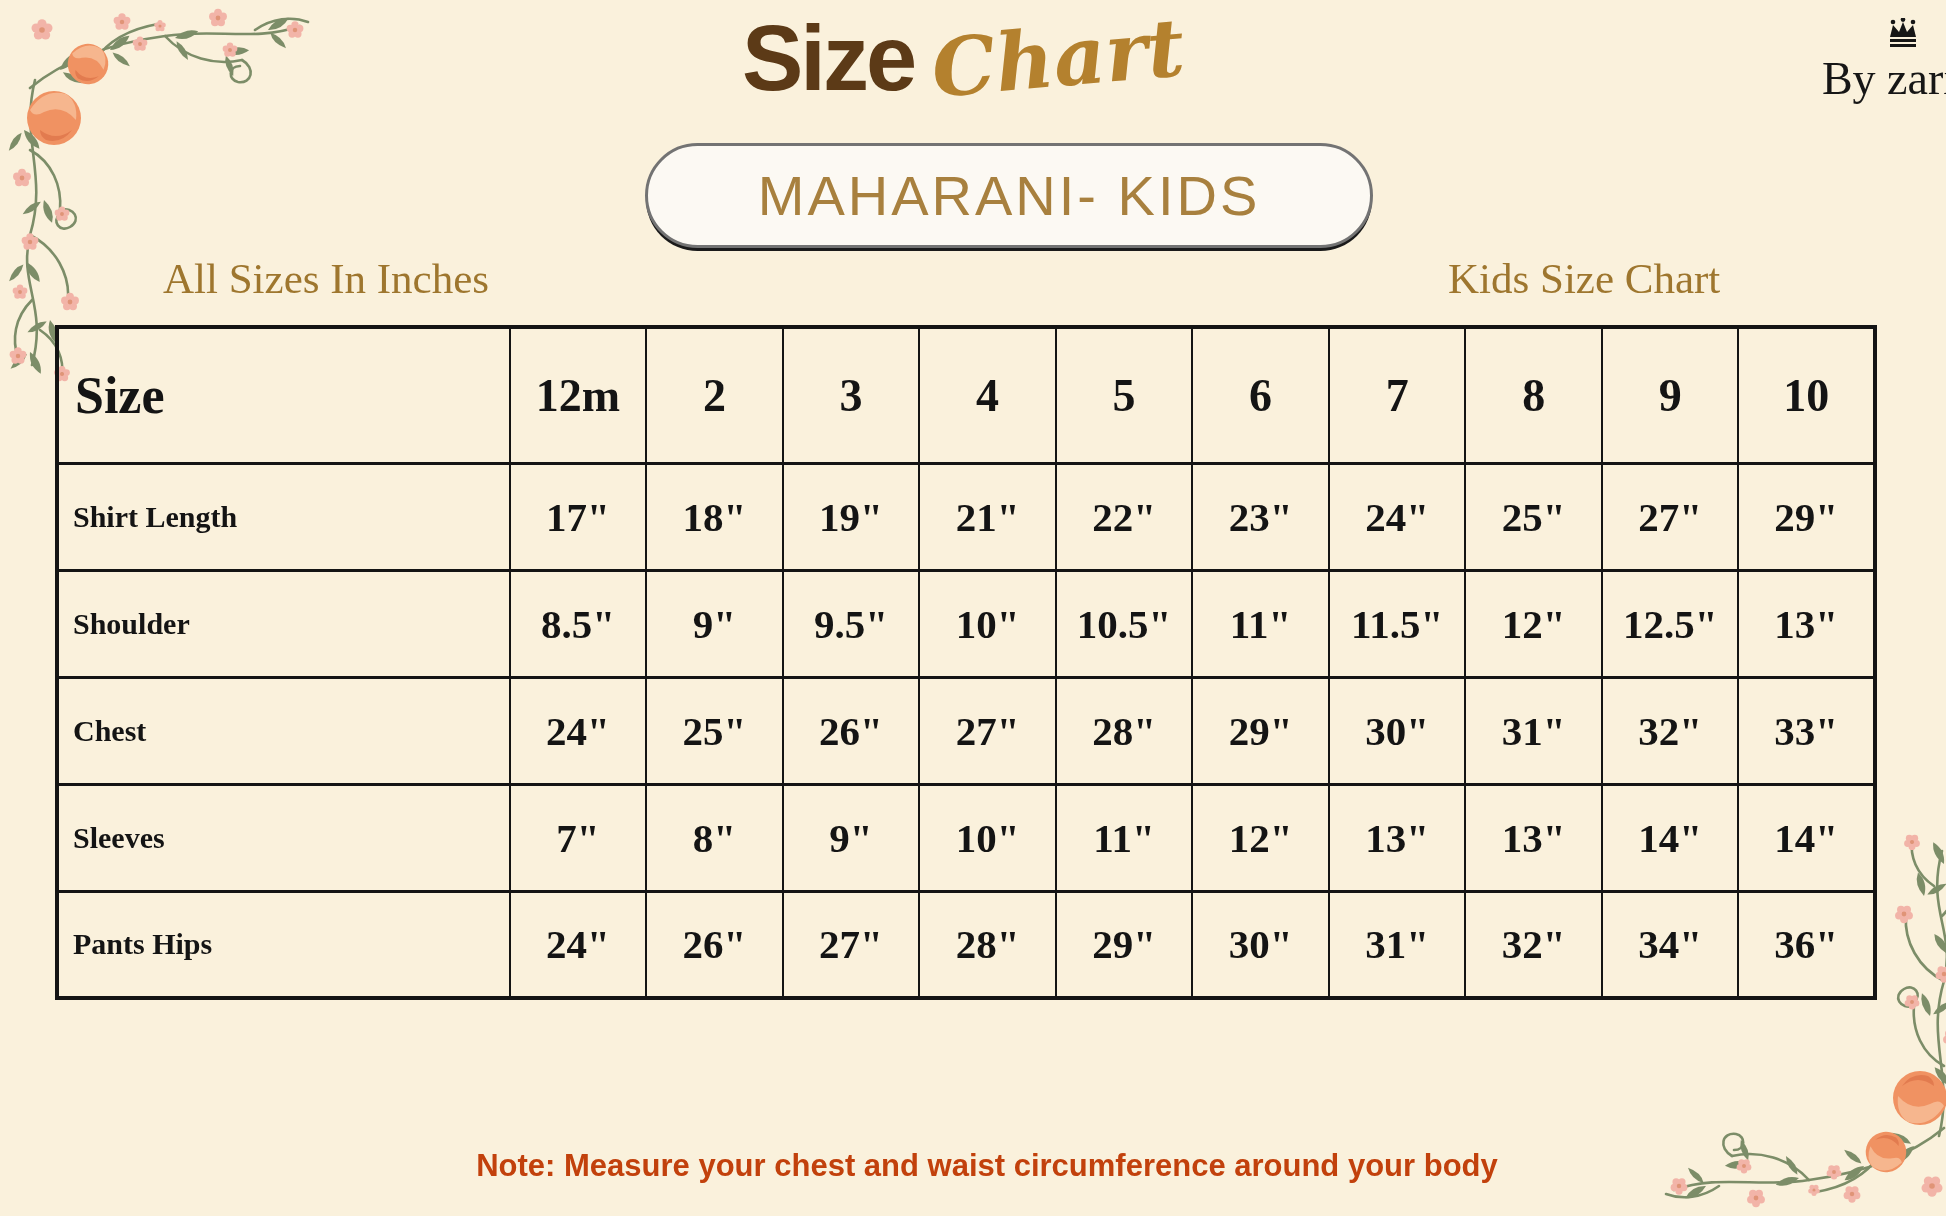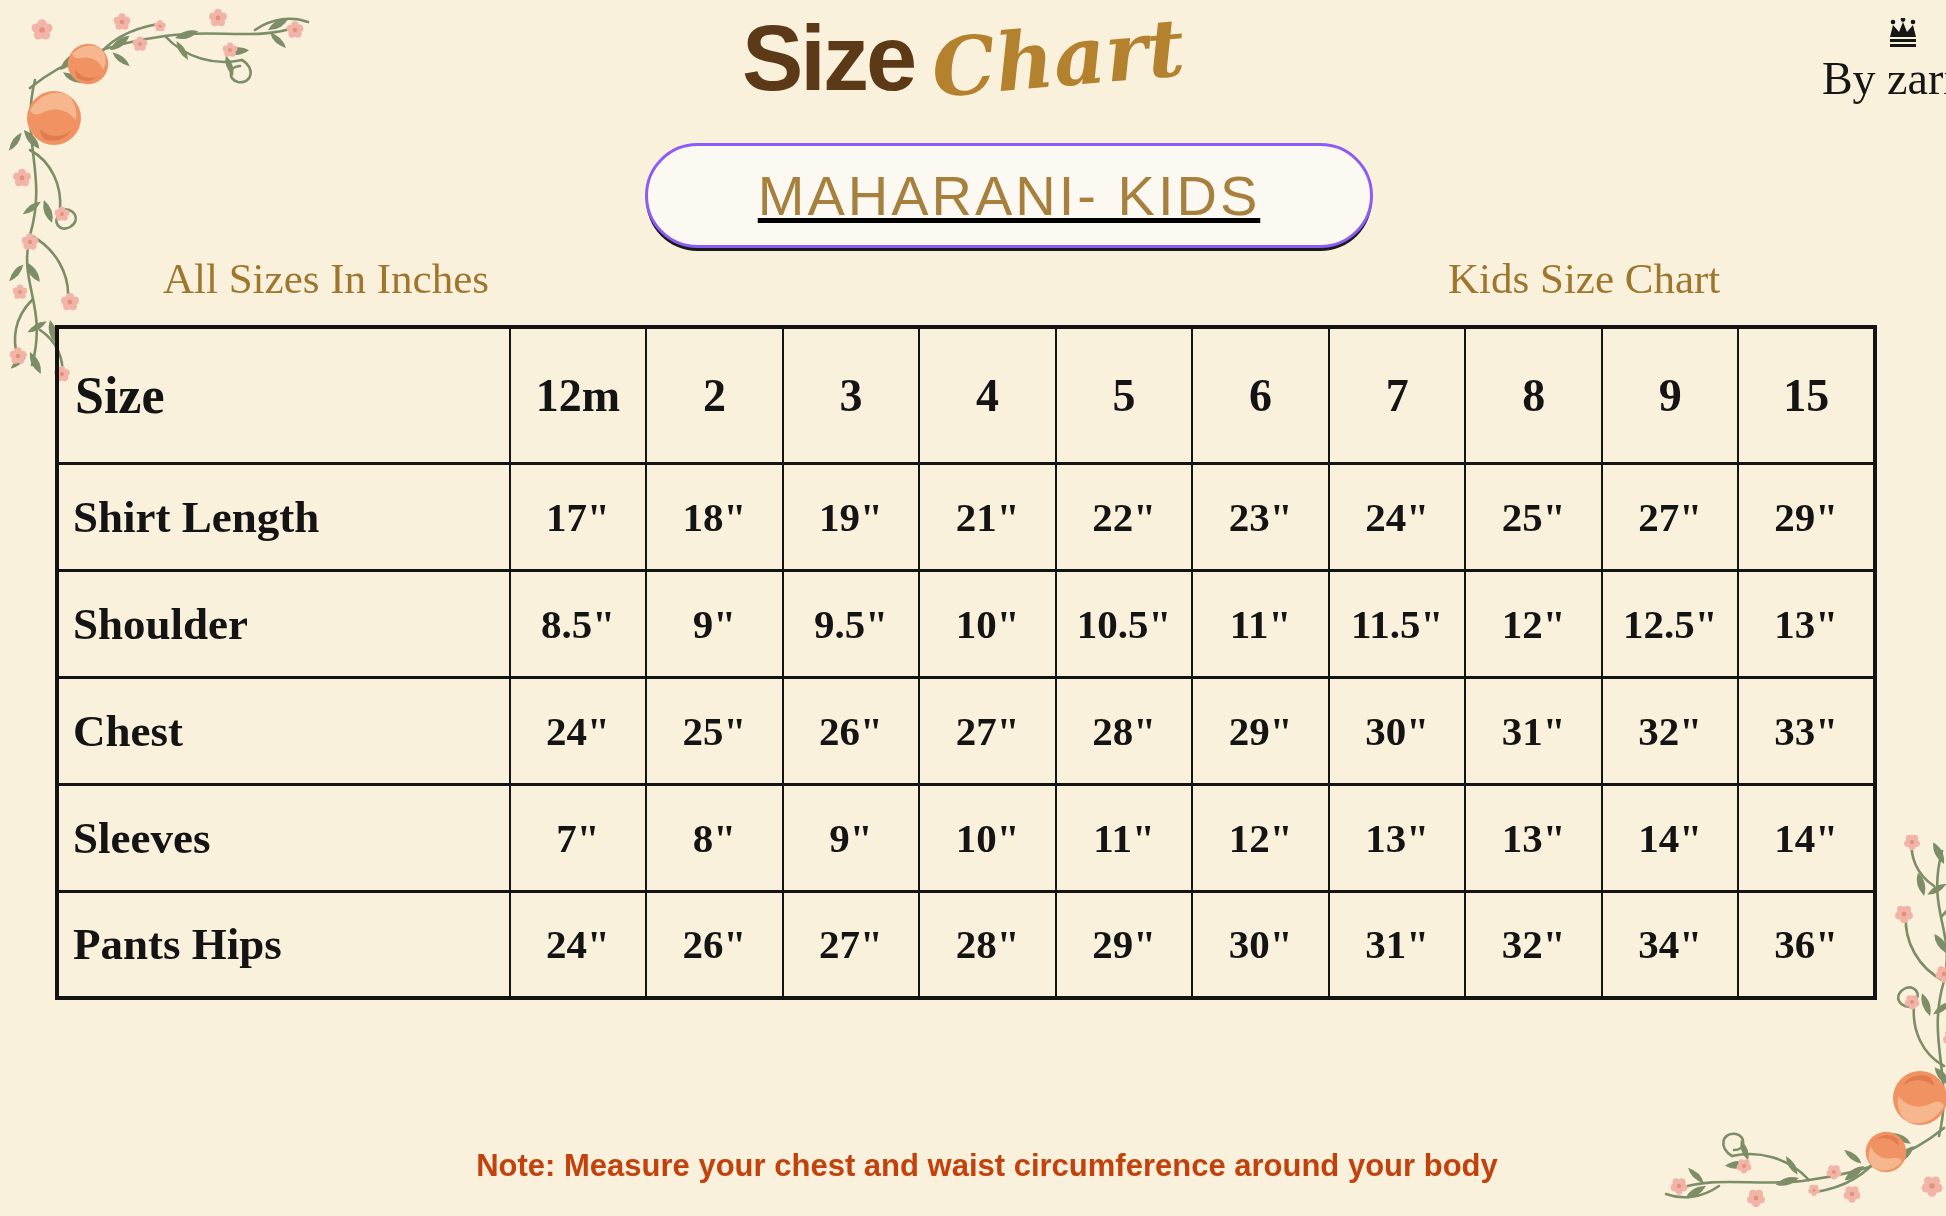--- a/index.html
+++ b/index.html
@@ -30,23 +30,23 @@
   }
   .brand{
     position:absolute;top:52px;right:18px;
     font-size:46px;color:#161616;
     white-space:nowrap;
   }
   .zari-wrap{position:relative;display:inline-block;}
   .crown{position:absolute;left:-1px;top:-34px;}
   .badge{
     position:absolute;left:645px;top:143px;width:722px;height:99px;
-    background:#FCF9F3;border:3px solid #8b5cf6;border-radius:62px;
+    background:#FCF9F3;border:3px solid #737373;border-radius:62px;
     box-shadow:0 4px 0 -1px #1A1A1A;
-    display:flex;align-items:center;justify-content:center;text-decoration:underline;
+    display:flex;align-items:center;justify-content:center;
   }
   .badge-text{
     font-family:"Liberation Sans", sans-serif;
     font-size:56px;letter-spacing:3px;color:#A8803E;
   }
   .subtitle{
     position:absolute;top:254px;font-size:43px;color:#9E762E;white-space:nowrap;
   }
   .subtitle.left{left:163px;}
   .subtitle.right{left:1448px;}
@@ -64,21 +64,21 @@
     font-weight:700;
     background:transparent;
   }
   .size-table thead tr{height:136px;}
   .size-table tbody tr{height:107px;}
   .size-table thead th{font-size:46px;}
   .size-table th.label-col{
     width:23.8%;text-align:left;padding-left:16px;font-size:52px;
   }
   .size-table th.row-label{
-    text-align:left;padding-left:14px;font-size:45px;font-weight:700;
+    text-align:left;padding-left:14px;font-size:30px;font-weight:700;
   }
   .size-table td{font-size:41px;font-weight:700;}
   
   .note{
     position:absolute;left:0;top:1148px;width:100%;
     text-align:center;
     font-family:"Liberation Sans", sans-serif;
     font-weight:700;font-size:31px;color:#c2410c;
   }
   
@@ -194,21 +194,21 @@
           <th class="label-col">Size</th>
           <th>12m</th>
           <th>2</th>
           <th>3</th>
           <th>4</th>
           <th>5</th>
           <th>6</th>
           <th>7</th>
           <th>8</th>
           <th>9</th>
-          <th>15</th>
+          <th>10</th>
         </tr>
     </thead>
     <tbody>
         <tr>
           <th class="row-label">Shirt Length</th>
           <td>17"</td>
           <td>18"</td>
           <td>19"</td>
           <td>21"</td>
           <td>22"</td>

